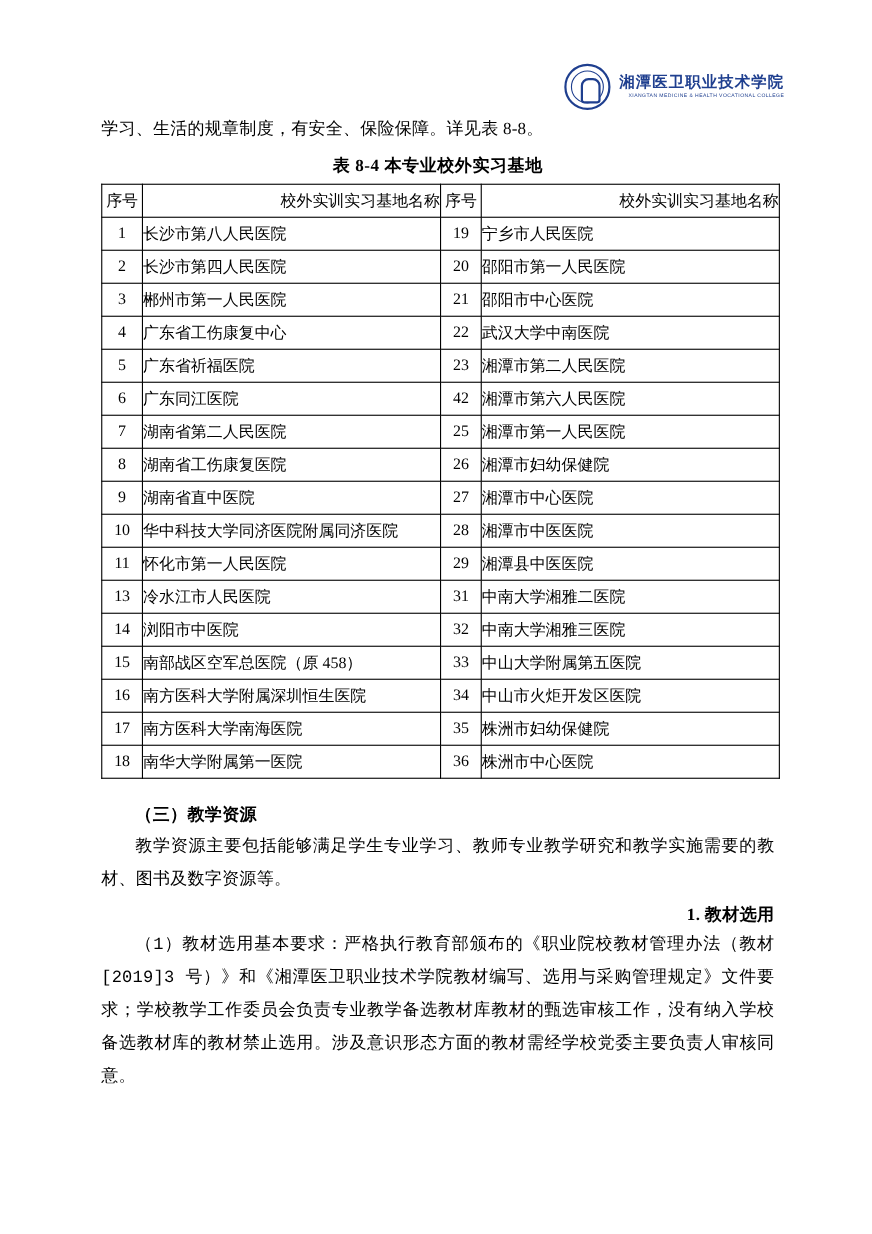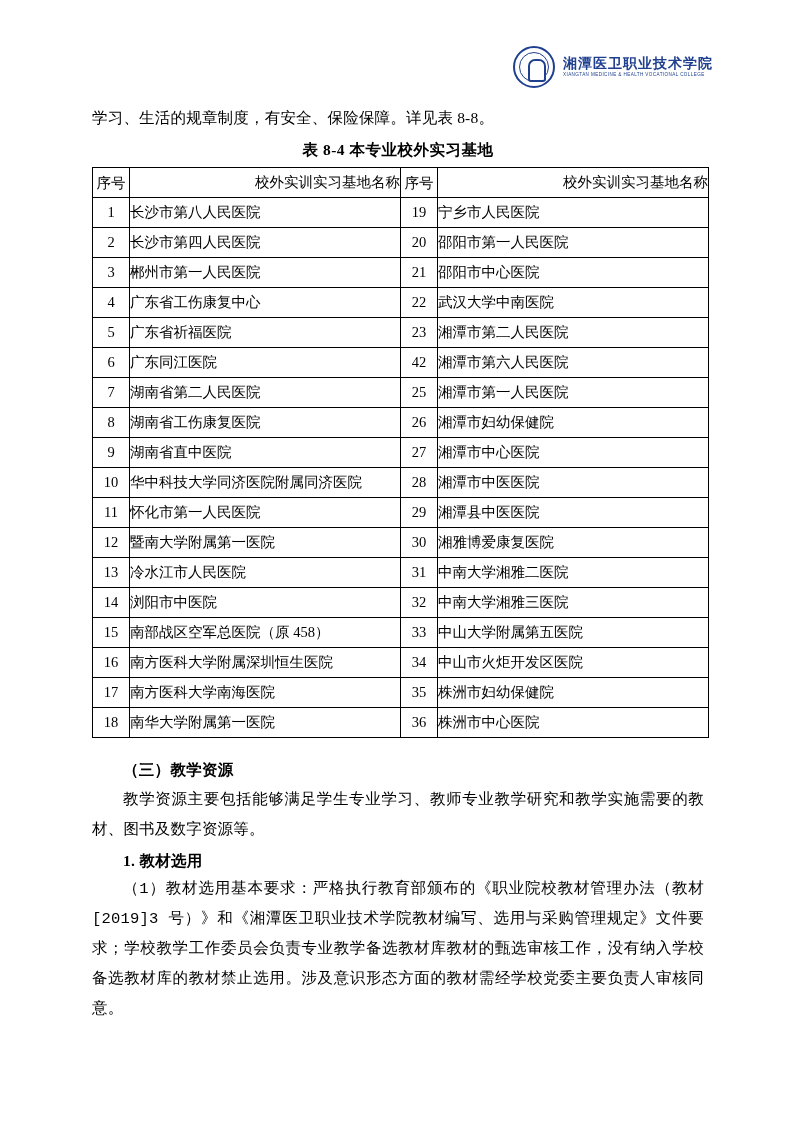--- a/index.html
+++ b/index.html
@@ -21,26 +21,27 @@
     width: 793px;
     height: 1122px;
     box-sizing: border-box;
     padding: 0 92px;
   }
 
   
   .logo {
     position: absolute;
     right: 90px;
-    top: 44px;
+    top: 56px;
     width: 190px;
     height: 46px;
     display: flex;
     align-items: center;
     gap: 8px;
+    text-align: right;
   }
   .logo-seal {
     width: 42px;
     height: 42px;
     border-radius: 50%;
     border: 2px solid #1f3f8f;
     box-sizing: border-box;
     position: relative;
     background: #fff;
     flex: 0 0 auto;
@@ -156,20 +157,21 @@
     margin: 22px 0 4px 0;
     padding-left: 2em;
     letter-spacing: 0.3px;
   }
   .sub-heading {
     font-size: 15.5px;
     font-weight: bold;
     margin: 6px 0 2px 0;
     padding-left: 2em;
     letter-spacing: 0.3px;
+    text-align: right;
   }
 
   .page-number {
     position: absolute;
     left: 0;
     right: 0;
     top: 1030px;
     text-align: center;
     font-size: 13.5px;
     font-family: "Liberation Serif", serif;
@@ -264,26 +266,20 @@
           <td class="col-no">28</td>
           <td class="col-name">湘潭市中医医院</td>
         </tr>
         <tr>
           <td class="col-no">11</td>
           <td class="col-name">怀化市第一人民医院</td>
           <td class="col-no">29</td>
           <td class="col-name">湘潭县中医医院</td>
         </tr>
         <tr>
-          <td class="col-no">12</td>
-          <td class="col-name">暨南大学附属第一医院</td>
-          <td class="col-no">30</td>
-          <td class="col-name">湘雅博爱康复医院</td>
-        </tr>
-        <tr>
           <td class="col-no">13</td>
           <td class="col-name">冷水江市人民医院</td>
           <td class="col-no">31</td>
           <td class="col-name">中南大学湘雅二医院</td>
         </tr>
         <tr>
           <td class="col-no">14</td>
           <td class="col-name">浏阳市中医院</td>
           <td class="col-no">32</td>
           <td class="col-name">中南大学湘雅三医院</td>

